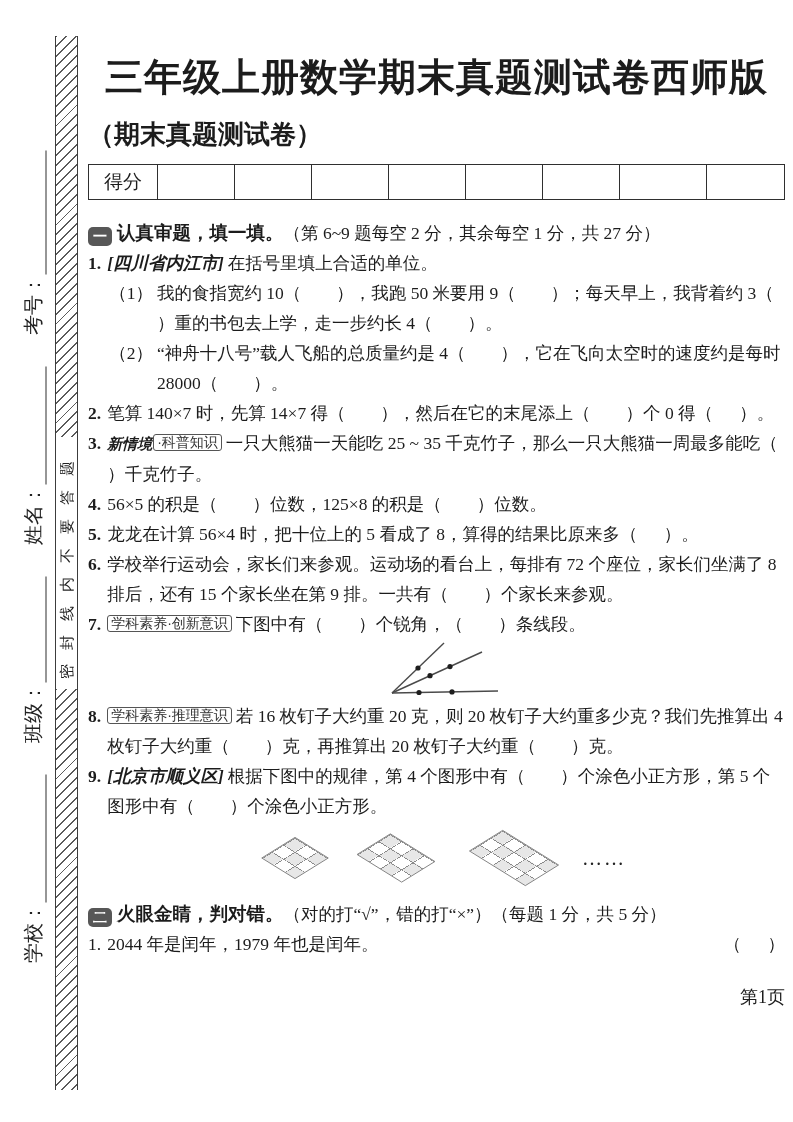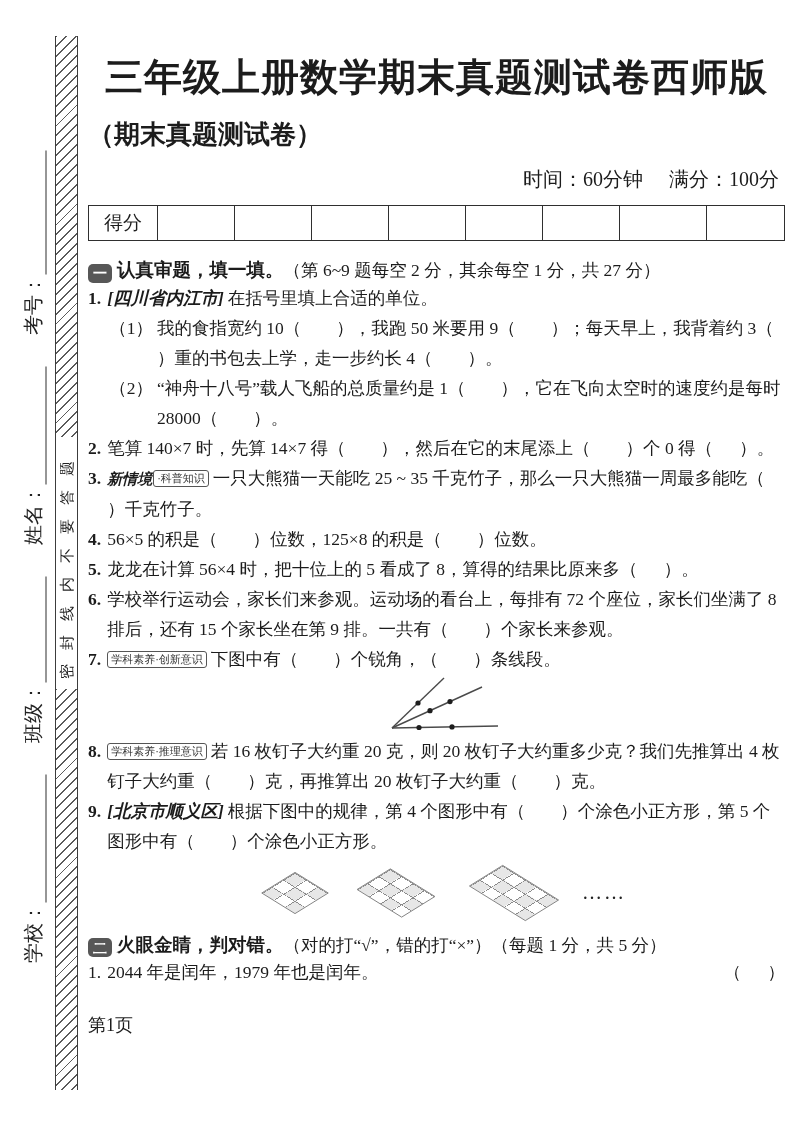--- a/index.html
+++ b/index.html
@@ -42,40 +42,40 @@
   .subtitle { text-align:left; font-size:26px; font-weight:700; margin-top:14px; }
   .meta { text-align:right; font-size:20px; margin-top:14px; padding-right:6px; }
   .meta span { margin-left:26px; }
 
   table.score { width:100%; border-collapse:collapse; margin-top:12px; table-layout:fixed; }
   table.score td {
     border:1.6px solid #2f2f2f; height:35px; text-align:center;
     font-size:19px; padding:0 2px;
   }
 
-  .sec-head { margin-top:18px; font-size:18.5px; line-height:22px; }
+  .sec-head { margin-top:18px; font-size:18.5px; line-height:30px; }
   .sec-title { font-family:"Liberation Sans","DejaVu Sans",sans-serif; font-weight:700; font-size:18.5px; }
   .badge {
     display:inline-flex; width:24px; height:19px; border-radius:5px; background:#575757;
     color:#fff; align-items:center; justify-content:center;
     font-family:"Liberation Sans","DejaVu Sans",sans-serif; font-size:14px; font-weight:700;
     margin-right:5px; vertical-align:-2px;
   }
   .sec-note { font-size:17.5px; }
 
   .q { display:flex; align-items:flex-start; font-size:17.5px; line-height:30px; }
   .qnum { flex:none; font-weight:700; padding-right:6px; }
   .subnum { flex:none; padding-right:4px; font-weight:400; }
   .qt { flex:1; }
   .pre { white-space:pre-wrap; }
   .src { font-weight:700; font-style:italic; padding-right:4px; }
   .tagbox {
     display:inline-block; border:1px solid #555; border-radius:3px;
     font-family:"Liberation Sans","DejaVu Sans",sans-serif;
-    font-size:11px; line-height:15px; padding:0 3px; vertical-align:2px; color:#333;
+    font-size:14px; line-height:15px; padding:0 3px; vertical-align:2px; color:#333;
     margin-right:4px;
   }
   .tagital { font-weight:700; font-style:italic; font-size:15px; padding-right:1px; }
   .sub { margin-left:2px; }
 
   
   .fig-angles { margin:2px 0 2px 292px; height:58px; }
 
   
   .fig-diamonds { display:flex; align-items:center; margin:6px 0 2px 168px; height:62px; }
@@ -87,21 +87,21 @@
       repeating-linear-gradient(to right,#8a8a8a 0 1px,transparent 1px 16px),
       conic-gradient(#ffffff 25%,#e7e7e7 0 50%,#ffffff 0 75%,#e7e7e7 0);
     background-size:auto,auto,32px 32px;
     transform:rotate(45deg);
   }
   .dots { font-size:20px; letter-spacing:2px; margin-left:14px; color:#222; }
 
   .judge-row { display:flex; }
   .judge-row .answer { margin-left:auto; flex:none; }
 
-  .footer { text-align:left; font-size:18px; margin-top:26px; }
+  .footer { text-align:right; font-size:18px; margin-top:26px; }
 </style>
 </head>
 <body>
 
 <div class="page">
 
   <div class="seal-band">
     <div class="hatch"></div>
     <div class="seal-chars">
         <span class="pre">密封线内不要答题</span>
@@ -125,21 +125,20 @@
     <span class="sb-field">
         <span>考号：</span>
         <span class="sb-blank" style="width:124px"></span>
       </span>
   </div>
 
   <div class="content">
 
     <div class="title">三年级上册数学期末真题测试卷西师版</div>
     <div class="subtitle">（期末真题测试卷）</div>
-    <div class="meta"><span>时间：60分钟</span><span>满分：100分</span></div>
 
     <table class="score">
       <colgroup>
         <col style="width:68px">
           <col style="width:76px">
           <col style="width:76px">
           <col style="width:76px">
           <col style="width:76px">
           <col style="width:76px">
           <col style="width:76px">
@@ -165,21 +164,21 @@
 
     <div class="q">
       <span class="qnum">1.</span>
       <div class="qt"><span class="src">[四川省内江市]</span><span class="pre">在括号里填上合适的单位。</span>
         <div class="q sub">
             <span class="subnum">（1）</span>
             <div class="qt pre">我的食指宽约 10（        ），我跑 50 米要用 9（        ）；每天早上，我背着约 3（        ）重的书包去上学，走一步约长 4（        ）。</div>
           </div>
         <div class="q sub">
             <span class="subnum">（2）</span>
-            <div class="qt pre">“神舟十八号”载人飞船的总质量约是 1（        ），它在飞向太空时的速度约是每时 28000（        ）。</div>
+            <div class="qt pre">“神舟十八号”载人飞船的总质量约是 4（        ），它在飞向太空时的速度约是每时 28000（        ）。</div>
           </div>
       </div>
     </div>
 
     <div class="q">
       <span class="qnum">2.</span>
       <div class="qt pre">笔算 140×7 时，先算 14×7 得（        ），然后在它的末尾添上（        ）个 0 得（      ）。</div>
     </div>
 
     <div class="q">

